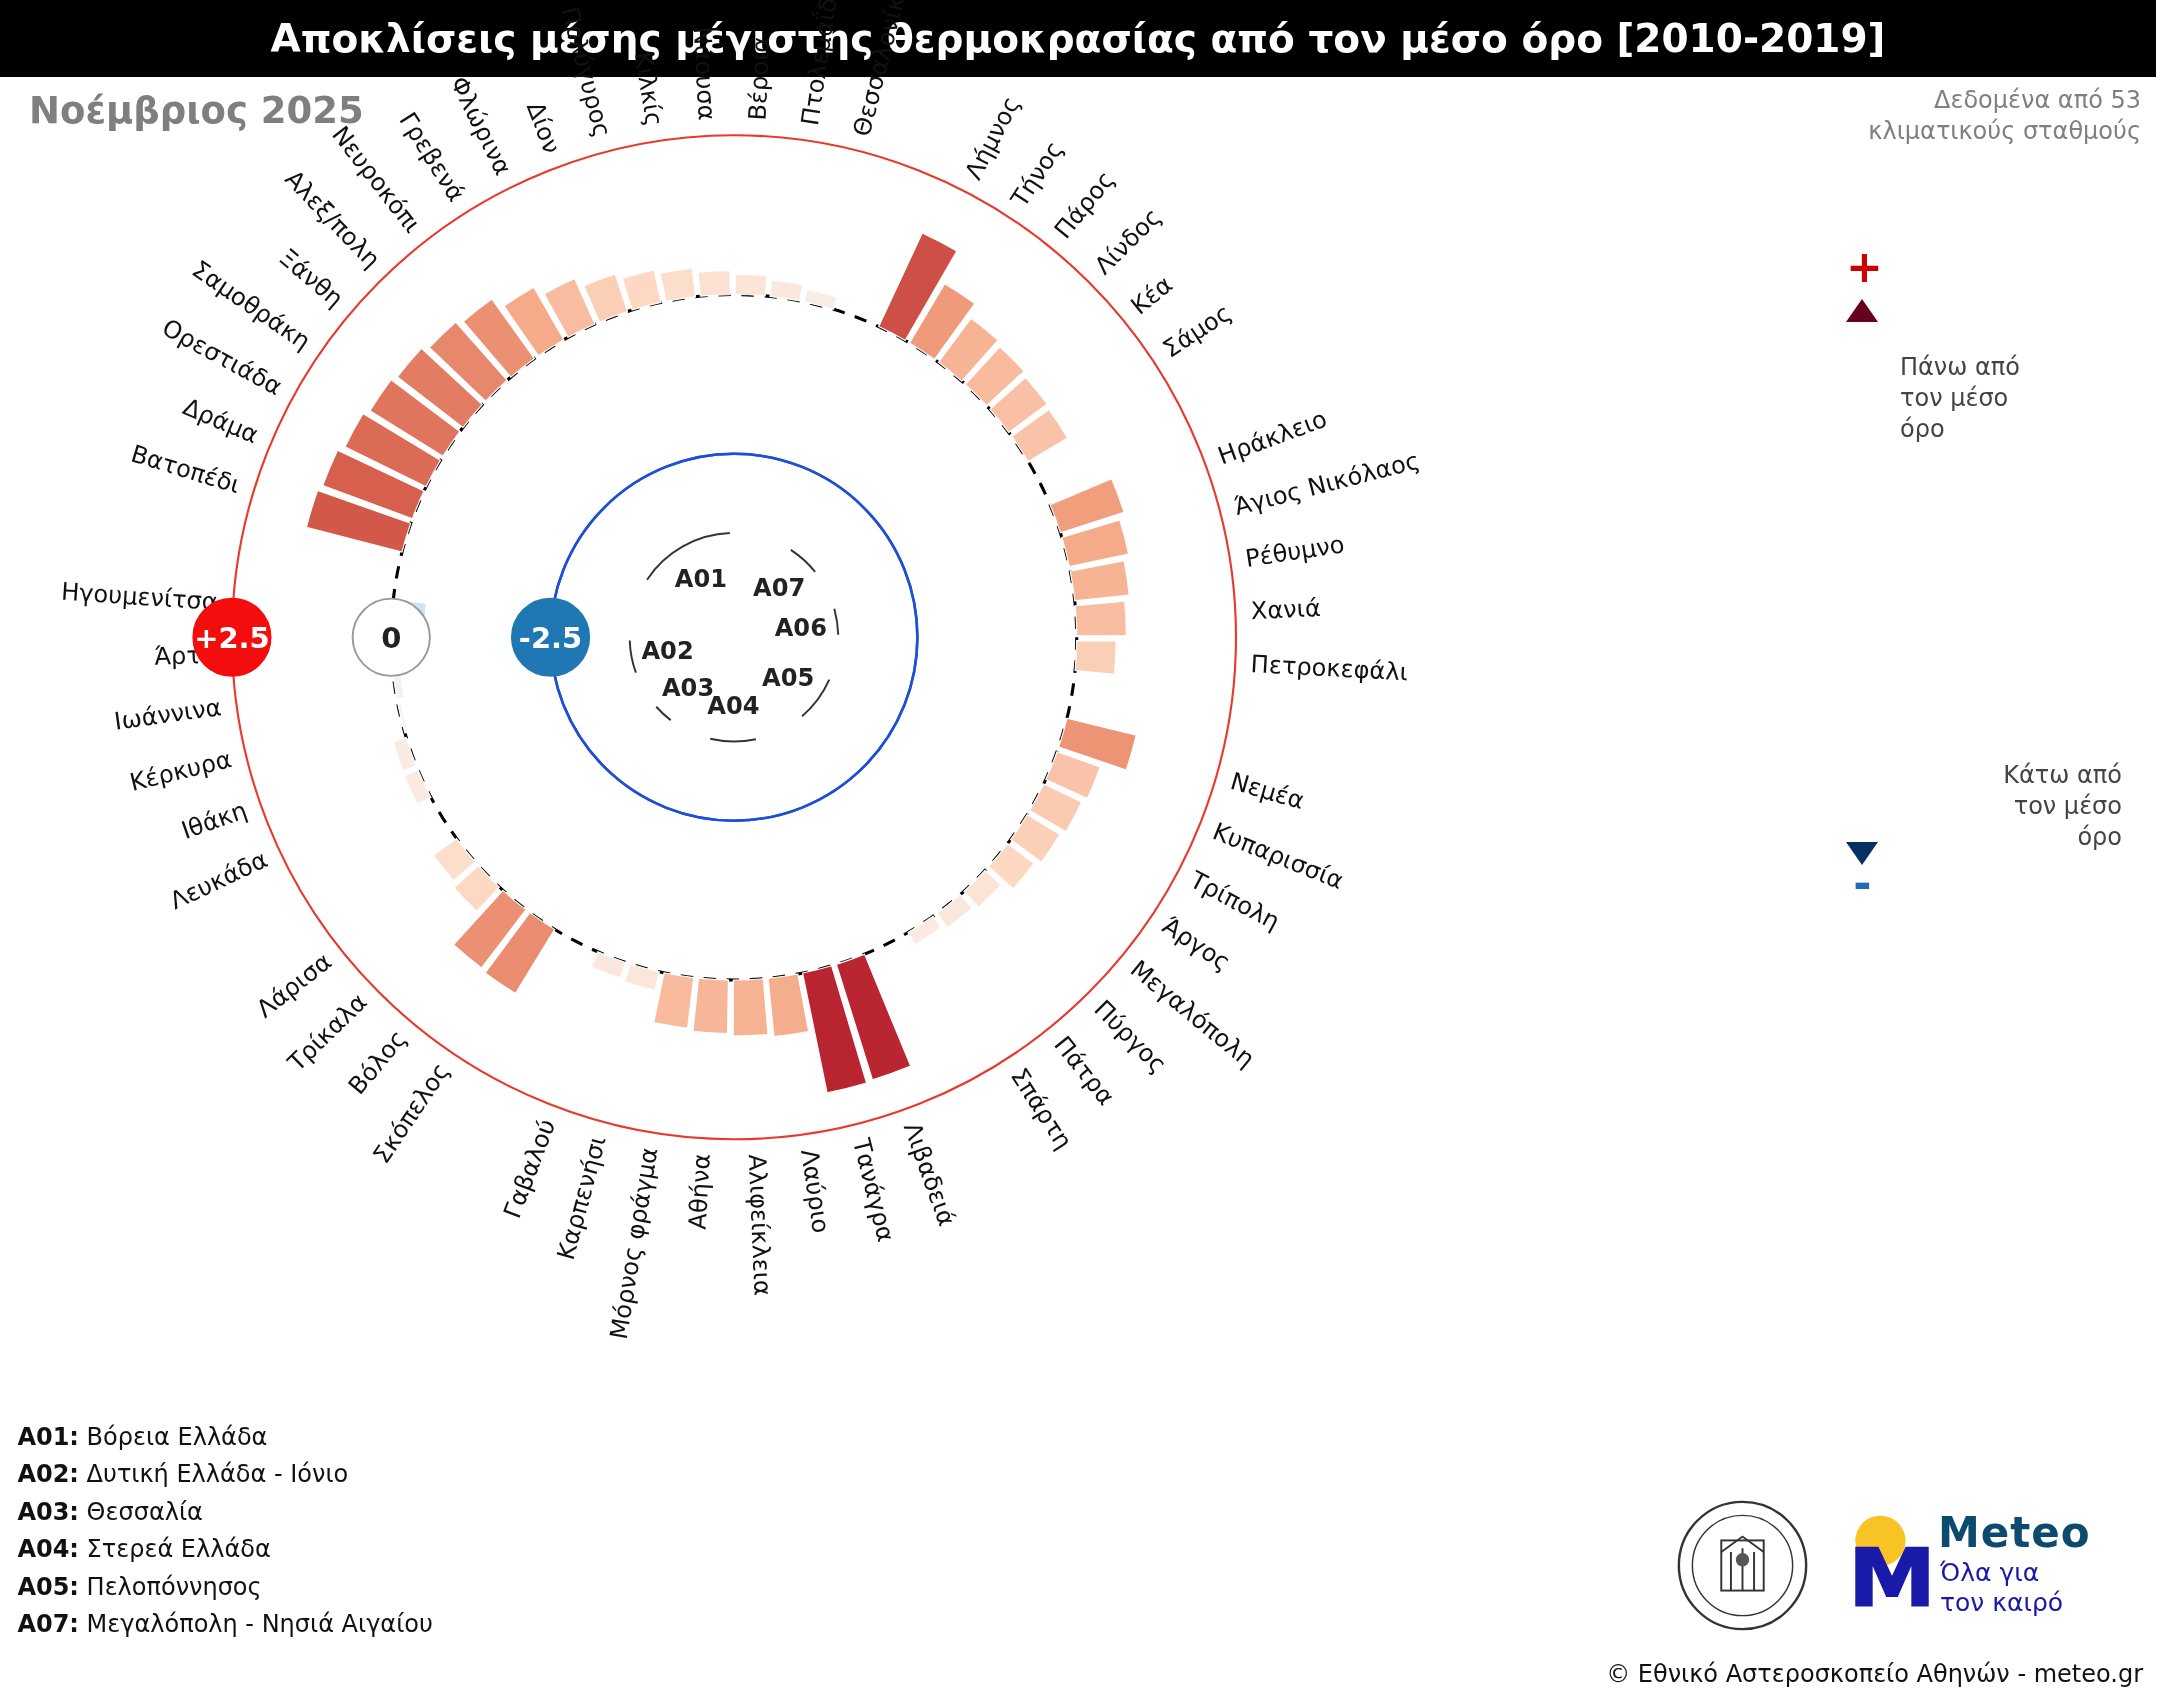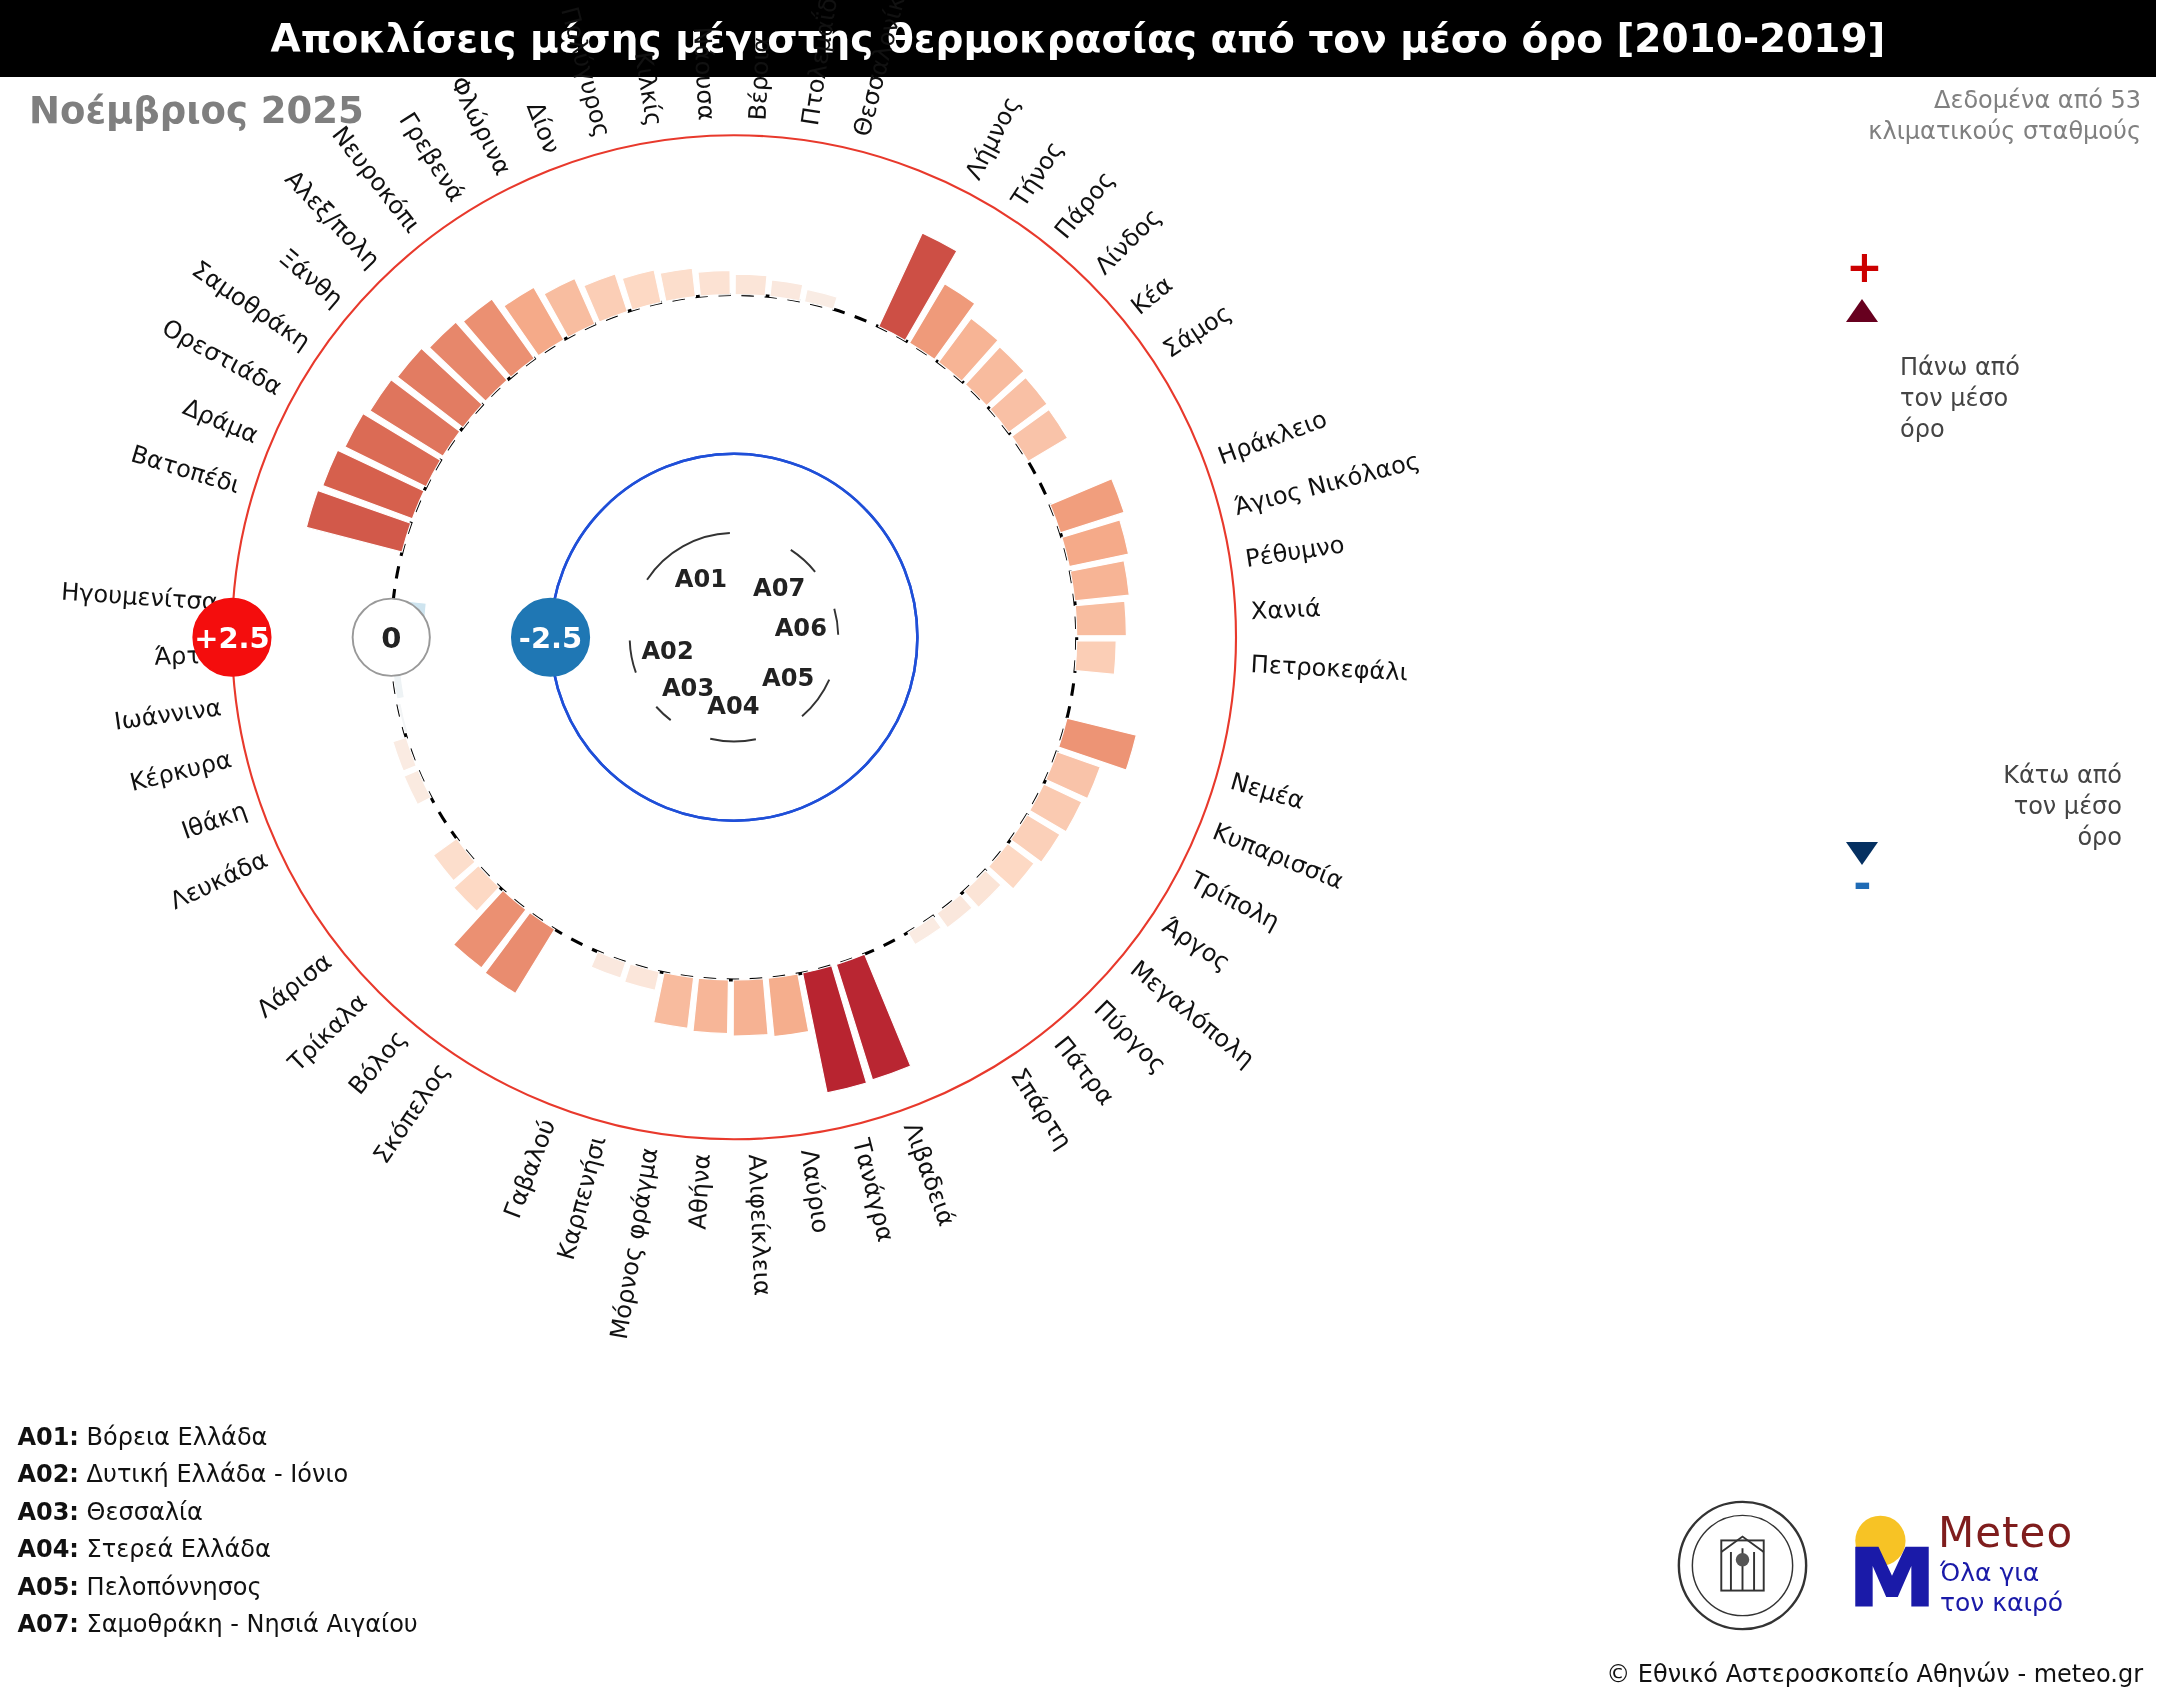--- a/index.html
+++ b/index.html
@@ -50,21 +50,21 @@
               color:#1f6bb5; font-size:44px; font-weight:bold; line-height:29px;}
   .legtop { position:absolute; left:75px; top:50px; font-size:24px; color:#444; line-height:1.3;margin-top:32px; }
   .legbot { position:absolute; left:75px; top:490px; font-size:24px; color:#444; line-height:1.3; text-align:right; width:222px;}
   #regionkey { position:absolute; left:17.4px; top:1419px; font-size:24px; color:#111; line-height:1.56; }
   #regionkey .code { font-weight:bold; }
   #footer-credit {
     position:absolute; right:25px; bottom:15.4px; font-size:24px; color:#111;
   }
   #nokey { position:absolute; left:1675px; bottom:70px; width:135px; height:135px;}
   #meteologo { position:absolute; left:1834px; bottom:75px; width:290px; height:126px;}
-  .mlogo-text { position:absolute; left:104px; top:5.8px; font-size:42px; font-weight:normal; color:#7f1d1d; letter-spacing:1px;}
+  .mlogo-text { position:absolute; left:104px; top:5.8px; font-size:42px; font-weight:bold; color:#0c4a6e; letter-spacing:1px;}
   .mlogo-sub { position:absolute; left:106px; top:56px; font-size:25px; color:#1a1aa8; line-height:1.2;}
   svg { overflow: visible; }
   .blab { font-size:25px; fill:#111; font-family:"DejaVu Sans","Liberation Sans",sans-serif; }
   .rcode { font-size:25px; font-weight:bold; fill:#222; font-family:"DejaVu Sans","Liberation Sans",sans-serif;}
   .anno-txt { font-size:30px; font-weight:bold; fill:#ffffff; font-family:"DejaVu Sans","Liberation Sans",sans-serif;}
   .anno-txt-dark { font-size:30px; font-weight:bold; fill:#222222; font-family:"DejaVu Sans","Liberation Sans",sans-serif;}
 </style>
 </head>
 <body>
 
@@ -237,21 +237,21 @@
     <div>όρο</div>
   </div>
 </div>
 
 <div id="regionkey">
     <div><span class="code">A01:</span><span> Βόρεια Ελλάδα</span></div>
     <div><span class="code">A02:</span><span> Δυτική Ελλάδα - Ιόνιο</span></div>
     <div><span class="code">A03:</span><span> Θεσσαλία</span></div>
     <div><span class="code">A04:</span><span> Στερεά Ελλάδα</span></div>
     <div><span class="code">A05:</span><span> Πελοπόννησος</span></div>
-    <div><span class="code">A07:</span><span> Σαμοθράκη - Νησιά Αιγαίου</span></div>
+    <div><span class="code">A07:</span><span> Μεγαλόπολη - Νησιά Αιγαίου</span></div>
   </div>
 
 <div id="nokey">
   <svg width="135" height="135" viewBox="0 0 140 140">
     <circle cx="70" cy="70" r="66" fill="none" stroke="#333" stroke-width="2.5"></circle>
     <circle cx="70" cy="70" r="52" fill="none" stroke="#333" stroke-width="1.5"></circle>
     <rect x="48" y="44" width="44" height="52" fill="none" stroke="#333" stroke-width="2"></rect>
     <path d="M58 96 L58 56 M70 96 L70 52 M82 96 L82 56" stroke="#333" stroke-width="2"></path>
     <path d="M48 56 L70 40 L92 56" fill="none" stroke="#333" stroke-width="2"></path>
     <circle cx="70" cy="64" r="7" fill="#555"></circle>

